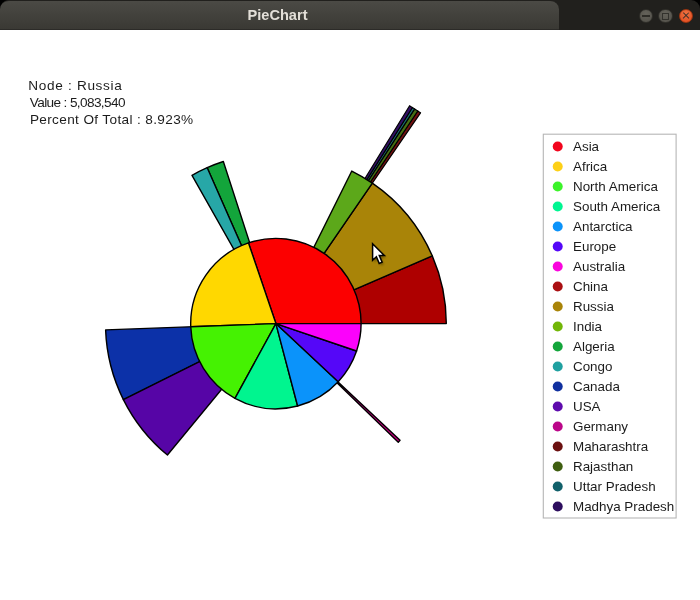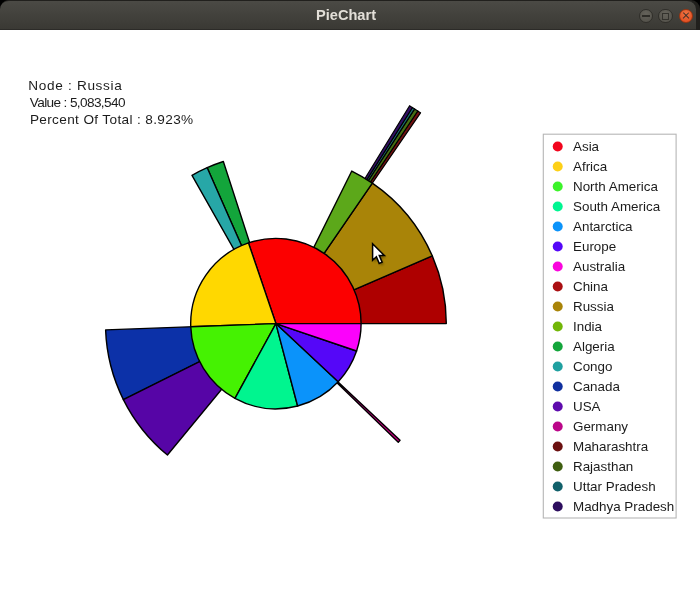--- a/index.html
+++ b/index.html
@@ -1,18 +1,18 @@
 <!DOCTYPE html>
 <html><head>
 <meta charset="utf-8">
 <style>
 html,body{margin:0;padding:0;width:700px;height:600px;overflow:hidden;background:#000;}
 body{font-family:"Liberation Sans",sans-serif;}
 #win{position:absolute;left:0;top:0;width:700px;height:600px;background:linear-gradient(#21201d 0px,#21201d 30px,#ffffff 30px);border-radius:9px 9px 0 0;overflow:hidden;}
-#titlebar{position:absolute;left:0;top:0;width:696px;height:30px;background:linear-gradient(#4b4a45,#3a3934);border-radius:9px 9px 0 0;border-top:1px solid #21201d;border-bottom:1px solid #2c2b28;box-sizing:border-box;padding-left:16px;}
+#titlebar{position:absolute;left:0;top:0;width:559px;height:30px;background:linear-gradient(#4b4a45,#3a3934);border-radius:9px 9px 0 0;border-top:1px solid #21201d;border-bottom:1px solid #2c2b28;box-sizing:border-box;padding-left:16px;}
 #title{position:absolute;left:-2px;top:0;width:100%;text-align:center;font-size:14.6px;font-weight:bold;color:#e3dfd8;line-height:28.5px;}
 .btn{position:absolute;top:7.5px;width:14.5px;height:14.5px;border-radius:50%;box-sizing:border-box;}
 #bmin{left:638.5px;background:radial-gradient(circle at 50% 30%,#64625a,#514f48);border:1px solid #302f2a;}
 #bmax{left:658px;background:radial-gradient(circle at 50% 30%,#64625a,#514f48);border:1px solid #302f2a;}
 #bclose{left:678.5px;background:radial-gradient(circle at 50% 30%,#ef7342,#e1491d);border:1px solid #9c3512;}
 #bmin:after{content:"";position:absolute;left:2.3px;top:5.6px;width:7.9px;height:1.7px;background:#2d2c27;}
 #bmax:after{content:"";position:absolute;left:3.3px;top:3.3px;width:4.8px;height:4.8px;border:1.3px solid #33322d;}
 .x1{position:absolute;left:2.1px;top:5.5px;width:8.1px;height:1.35px;background:#42312a;transform:rotate(45deg);}
 .x2{position:absolute;left:2.1px;top:5.5px;width:8.1px;height:1.35px;background:#42312a;transform:rotate(-45deg);}
 </style>

